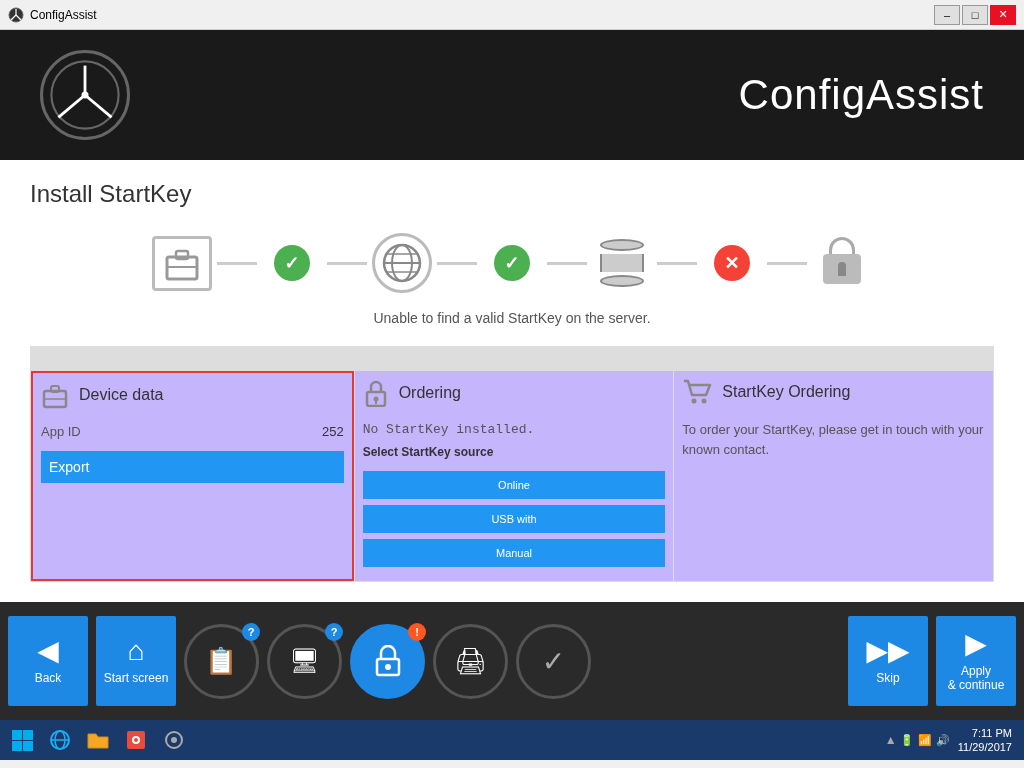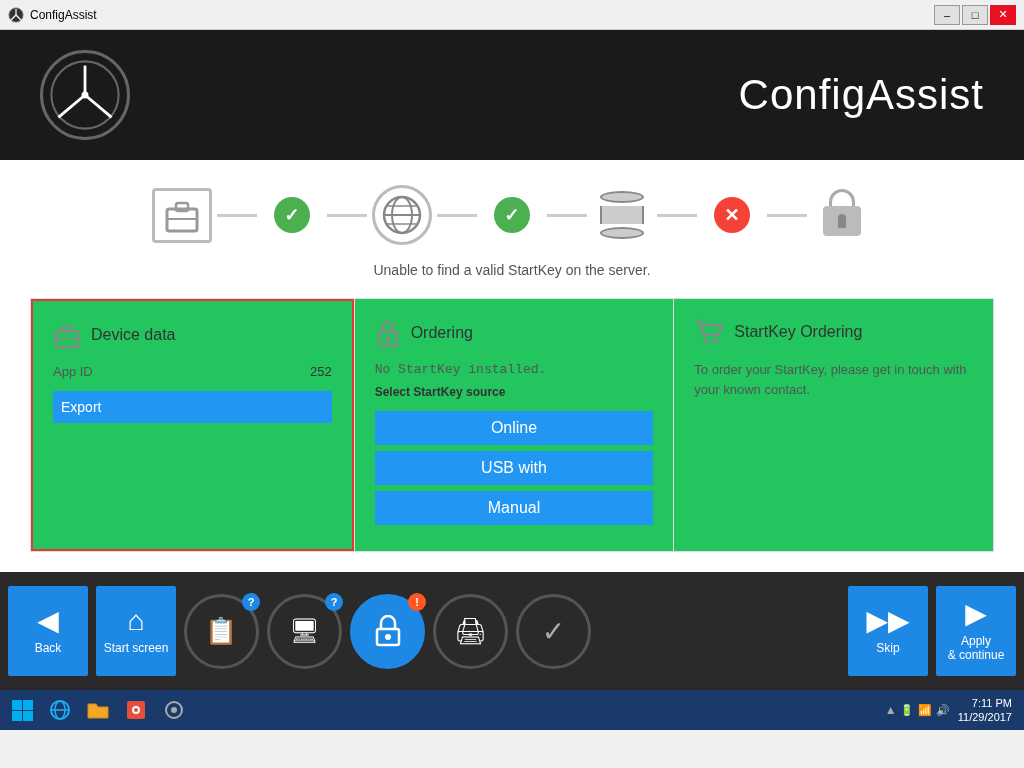--- a/index.html
+++ b/index.html
@@ -150,23 +150,24 @@
     }
 
     
     .cards-row {
       display: flex;
       gap: 1px;
       background: #ddd;
       border: 1px solid #ddd;
     }
     .card {
-      background: #22c55e;
-      padding: 20px;
+      background: #c4b5fd;
+      padding: 8px;
       flex: 1;
+      margin-top: 24px;
     }
     .card.highlighted {
       border: 2px solid #e53935;
     }
     .card-header {
       display: flex;
       align-items: center;
       gap: 10px;
       margin-bottom: 15px;
       font-size: 16px;
@@ -208,21 +209,21 @@
       margin-bottom: 12px;
       color: #333;
     }
     .source-btn {
       display: block;
       width: 100%;
       background: #2196f3;
       color: white;
       border: none;
       padding: 8px;
-      font-size: 16px;
+      font-size: 11px;
       cursor: pointer;
       margin-bottom: 6px;
       text-align: center;
     }
 
     .ordering-text {
       font-size: 13px;
       color: #555;
       line-height: 1.5;
     }
@@ -346,20 +347,21 @@
       <line x1="50" y1="8" x2="50" y2="50" stroke="white" stroke-width="4"></line>
       <line x1="50" y1="50" x2="12" y2="82" stroke="white" stroke-width="4"></line>
       <line x1="50" y1="50" x2="88" y2="82" stroke="white" stroke-width="4"></line>
       <circle cx="50" cy="50" r="5" fill="white"></circle>
     </svg>
   </div>
   <div class="app-title">ConfigAssist</div>
 </div>
 
 <div class="content-area">
+  <div class="page-title">Install StartKey</div>
 
   <div class="progress-bar">
 
     <div class="progress-step">
       <div class="step-icon-box">
         <svg width="40" height="36" viewBox="0 0 40 36">
           <rect x="5" y="12" width="30" height="22" rx="2" fill="none" stroke="#999" stroke-width="3"></rect>
           <rect x="14" y="6" width="12" height="8" rx="2" fill="none" stroke="#999" stroke-width="2.5"></rect>
           <line x1="5" y1="22" x2="35" y2="22" stroke="#999" stroke-width="2"></line>
         </svg>

